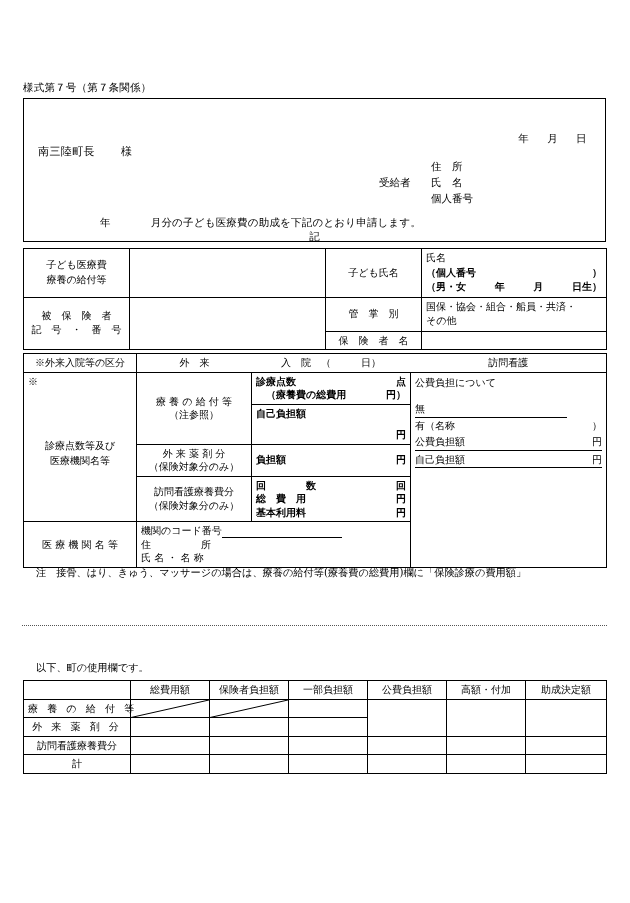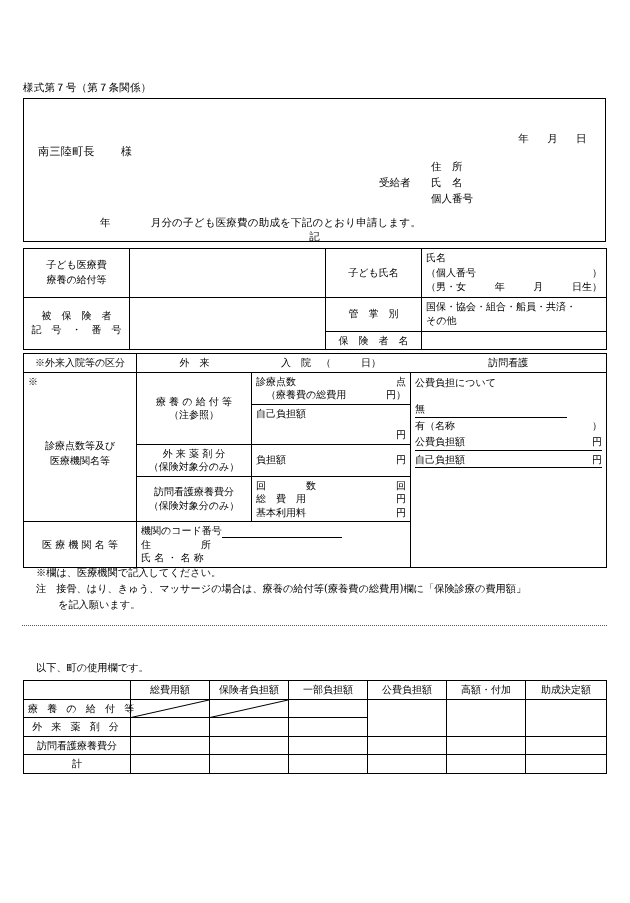--- a/index.html
+++ b/index.html
@@ -143,20 +143,21 @@
   }
   .main-table td {
     font-size: 10px;
     padding: 1px 4px;
   }
   .amt-row {
     display: flex;
     justify-content: space-between;
     align-items: flex-start;
     white-space: nowrap;
+    font-weight: bold;
   }
   .amt-row > span:first-child { text-align: left; }
   .amt-row > span:last-child { text-align: right; }
   .pad-left-ind { padding-left: 10px; }
   .kohi-wrap { line-height: 1.55; }
   .kohi-title { display: block; margin-bottom: 11px; }
   .ul-row {
     display: flex;
     justify-content: space-between;
     border-bottom: 1px solid #000;
@@ -450,25 +451,23 @@
         <td colspan="2" style="vertical-align:top;height:42px">
           <div><span>機関のコード番号</span><span class="code-line"></span></div>
           <div>住　　　　　所</div>
           <div>氏 名 ・ 名 称</div>
         </td>
       </tr>
     </tbody>
   </table>
 
   <div class="notes">
-    <div class="note-line">※欄は、医療機関で記入してください。</div>
     <div class="note-line">
       <span style="margin-right:10px">注</span><span>接骨、はり、きゅう、マッサージの場合は、療養の給付等(療養費の総費用)欄に「保険診療の費用額」</span>
     </div>
-    <div class="note-cont">を記入願います。</div>
   </div>
 
   <div class="divider"></div>
 
   <div class="town-label">以下、町の使用欄です。</div>
 
   <table class="grid bottom-table">
     <colgroup>
       <col style="width:107px">
       <col style="width:79px">

